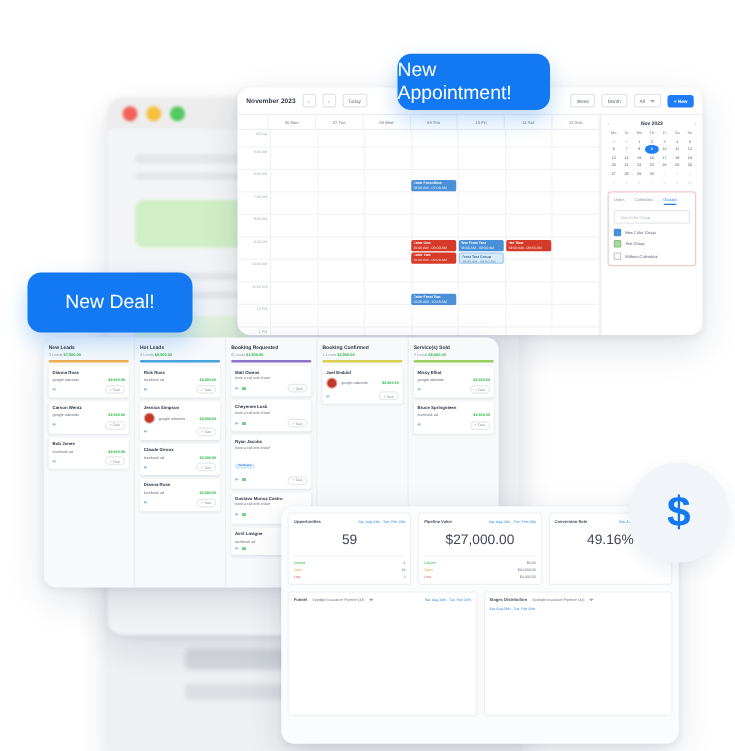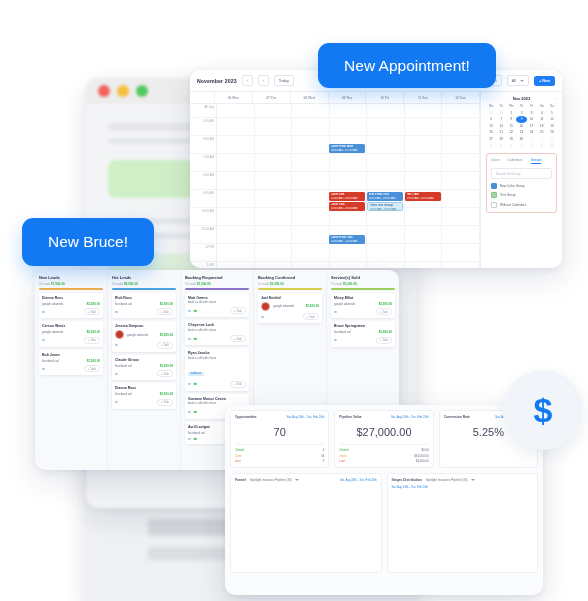--- a/index.html
+++ b/index.html
@@ -127,21 +127,21 @@
   .pnl-hd{display:flex;align-items:center;gap:4px;}
   .pnl-t{font-size:3.3px;color:#4b5265;font-weight:700;}
   .pnl-sel{display:flex;align-items:center;gap:3px;font-size:2.9px;color:#6c7384;}
   .pnl-rg{font-size:2.8px;color:#2b86e0;margin-left:auto;}
   .pnl-rg2{font-size:2.8px;color:#2b86e0;margin-top:3px;}
 
   
   .badge{position:absolute;background:#1279f2;color:#fff;border-radius:11px;
          display:flex;align-items:center;justify-content:center;font-weight:400;
          box-shadow:0 8px 18px rgba(18,121,242,.28);}
-  #badge-appt{left:318px;top:43px;width:178px;height:45px;font-size:15.5px;}
+  #badge-appt{left:318px;top:43px;width:122px;height:45px;font-size:15.5px;}
   #badge-deal{left:22px;top:218px;width:132px;height:48px;font-size:15.5px;}
   #dollar{position:absolute;left:503px;top:370px;width:80px;height:80px;border-radius:50%;
           background:#f1f4f8;display:flex;align-items:center;justify-content:center;
           box-shadow:0 6px 16px rgba(30,50,90,.09);}
   #dollar span{font-size:34px;font-weight:700;color:#1279f2;line-height:1;}
 </style>
 </head>
 <body>
 
 <div class="stage">
@@ -652,21 +652,21 @@
       </div>
   </div>
 
   <div class="card" id="dash">
     <div class="dash-top" id="dashtop">
         <div class="stat">
           <div class="stat-hd">
             <span class="stat-lb">Opportunities</span>
             <span class="stat-rg">Sat, Aug 24th - Tue, Feb 20th</span>
           </div>
-          <div class="stat-val">70</div>
+          <div class="stat-val">59</div>
           <div class="stat-sep"></div>
           <div class="brk">
             <span class="l closed">Closed</span>
             <span class="v">4</span>
           </div>
           <div class="brk">
             <span class="l open">Open</span>
             <span class="v">34</span>
           </div>
           <div class="brk">
@@ -692,21 +692,21 @@
           <div class="brk">
             <span class="l lost">Lost</span>
             <span class="v">$3,000.00</span>
           </div>
         </div>
         <div class="stat">
           <div class="stat-hd">
             <span class="stat-lb">Conversion Rate</span>
             <span class="stat-rg">Sat, Aug 24th - Tue, Feb 20th</span>
           </div>
-          <div class="stat-val">5.25%</div>
+          <div class="stat-val">49.16%</div>
         </div>
       </div>
     <div class="dash-bot" id="dashbot">
         <div class="panel">
           <div class="pnl-hd">
             <span class="pnl-t">Funnel</span>
             <span class="pnl-sel">
               <span>Spotlight Insurance Pipeline (33)</span>
               <span class="caret"></span>
             </span>
@@ -720,18 +720,18 @@
               <span>Spotlight Insurance Pipeline (33)</span>
               <span class="caret"></span>
             </span>
           </div>
           <div class="pnl-rg2">Sat, Aug 24th - Tue, Feb 20th</div>
         </div>
       </div>
   </div>
 
   <div class="badge" id="badge-appt">New Appointment!</div>
-  <div class="badge" id="badge-deal">New Bruce!</div>
+  <div class="badge" id="badge-deal">New Deal!</div>
   <div id="dollar">
       <span>$</span>
     </div>
 
 </div>
 
 </body></html>

